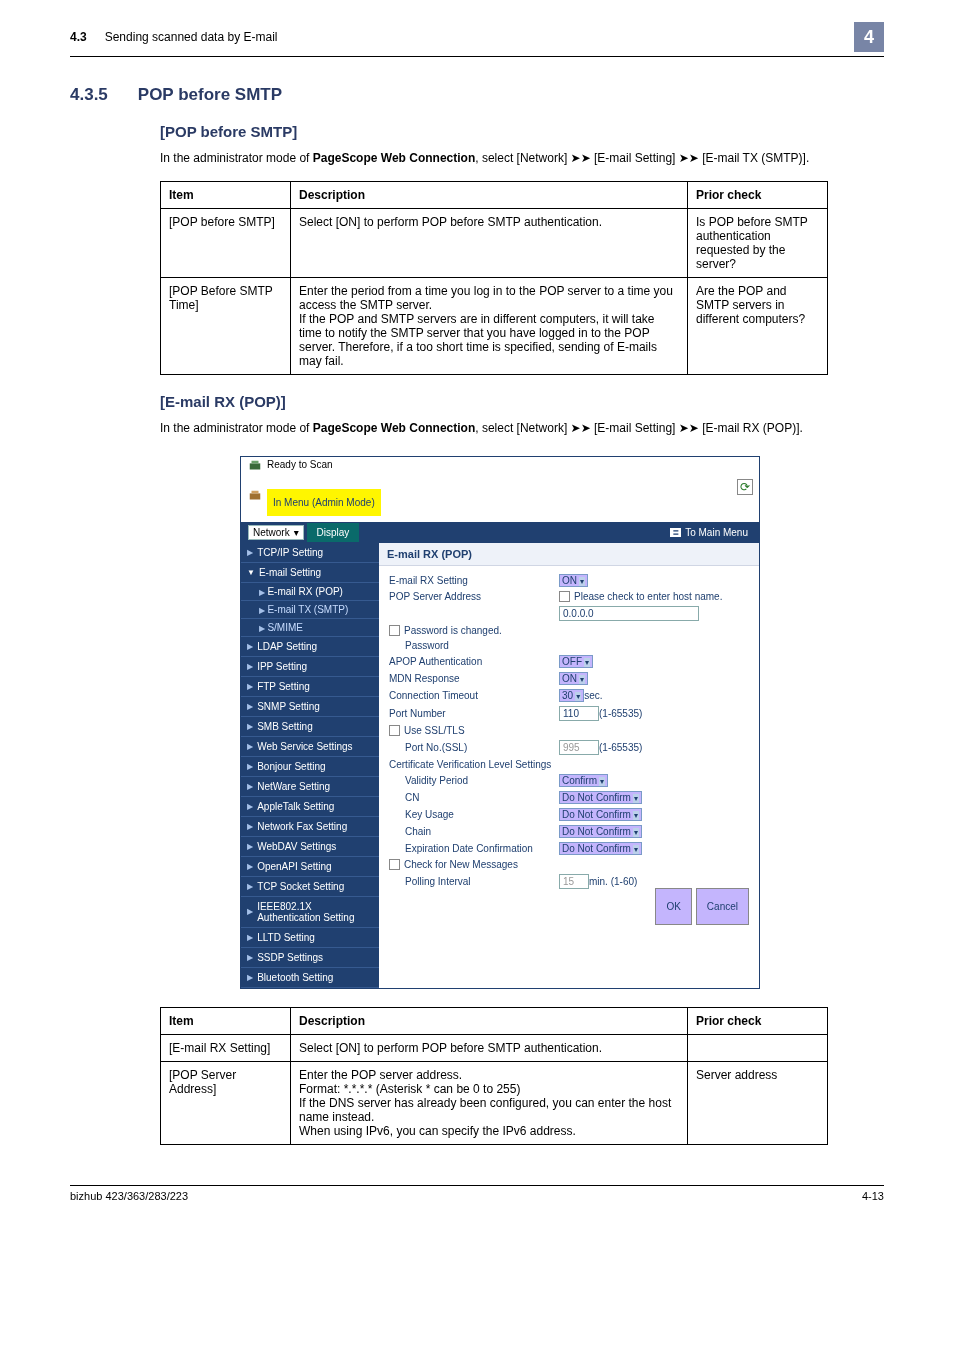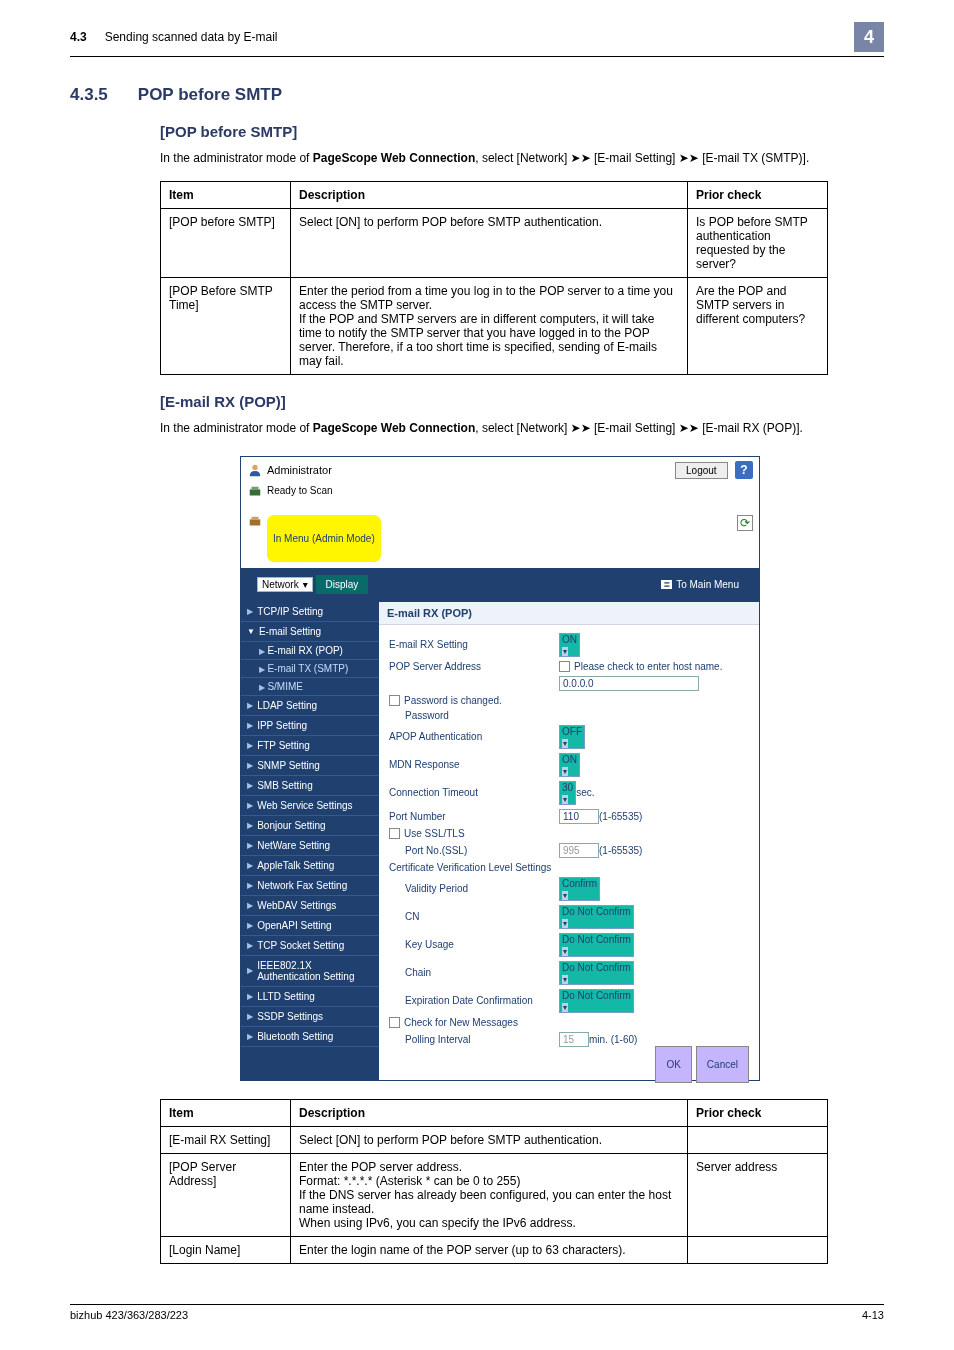--- a/index.html
+++ b/index.html
@@ -17,41 +17,41 @@
     table.spec { border-collapse: collapse; margin-top: 14px; margin-left: 90px; width: 668px; }
     table.spec th, table.spec td { border: 1px solid #000; padding: 6px 8px; text-align: left; vertical-align: top; font-size: 12px; }
     table.spec th { font-weight: bold; }
     .screenshot-wrap { margin: 18px 0 18px 170px; width: 520px; border: 1px solid #204070; }
     .ss-top { display: flex; justify-content: space-between; align-items: center; padding: 4px 6px; }
     .ss-admin { display: flex; align-items: center; gap: 4px; font-size: 11px; }
     .ss-logout { border: 1px solid #888; padding: 2px 10px; font-size: 10px; background: #eee; }
     .ss-help { width: 18px; height: 18px; background: #3a6fbf; color: #fff; display: inline-flex; align-items: center; justify-content: center; font-weight: bold; margin-left: 4px; border-radius: 2px; }
     .ss-status { display: flex; justify-content: space-between; align-items: center; padding: 2px 6px 6px 6px; }
     .ss-badge { display: flex; align-items: flex-start; gap: 4px; font-size: 10px; }
-    .ss-menu-bar { background: #fff600; color: #204070; padding: 18px 6px; font-size: 10px; display: inline-block; border-radius: 7px; }
+    .ss-menu-bar { background: #fff600; color: #204070; padding: 8px 6px; font-size: 10px; display: inline-block; }
     .ss-refresh { width: 16px; height: 16px; border: 1px solid #888; display: inline-flex; align-items: center; justify-content: center; color: #2a7a2a; font-size: 12px; }
-    .ss-nav-bar { background: #204070; color: #fff; display: flex; justify-content: space-between; align-items: center; padding: 12px; height: 34px; font-size: 10px; }
+    .ss-nav-bar { background: #204070; color: #fff; display: flex; justify-content: space-between; align-items: center; padding: 3px; height: 21px; font-size: 10px; }
     .ss-nav-select { background: #fff; color: #000; border: 1px solid #9bb; padding: 1px 4px; margin: 2px 0 2px 4px; font-size: 10px; display: inline-flex; align-items: center; gap: 4px; }
     .ss-nav-display { background: #0a6a6a; color: #fff; padding: 4px 10px; height: 100%; display: inline-flex; align-items: center; }
     .ss-tomain { display: inline-flex; align-items: center; gap: 4px; padding-right: 8px; }
     .ss-body { display: flex; }
     .ss-side { width: 138px; background: #204070; color: #fff; font-size: 10px; }
     .ss-side-item { padding: 4px 6px; border-bottom: 1px solid #365a90; display: flex; align-items: center; gap: 4px; }
     .ss-side-item.exp::before { content: "▼"; font-size: 8px; }
     .ss-side-item.col::before { content: "▶"; font-size: 8px; color: #a5c0e8; }
     .ss-side-sub { padding: 3px 6px 3px 18px; color: #c7dcff; border-bottom: 1px solid #365a90; }
     .ss-side-sub.active { color: #fff; }
     .ss-side-sub::before { content: "▶ "; font-size: 8px; color: #a5c0e8; }
     .ss-main { flex: 1; background: #fff; padding: 0; }
     .ss-main-title { background: #eef2f9; font-weight: bold; padding: 5px 8px; border-bottom: 1px solid #d0d6e4; color: #204070; font-size: 11px; }
     .ss-form { padding: 6px 10px 10px 10px; font-size: 10px; color: #204070; }
     .ss-row { display: flex; align-items: center; padding: 2px 0; }
     .ss-label { width: 170px; }
     .ss-indent .ss-label { padding-left: 16px; width: 170px; }
-    .ss-select { border: 1px solid #7a9ac8; background: #14b8a6; padding: 0 2px; display: inline-flex; align-items: flex-start; gap: 2px; font-size: 10px; flex-direction: column; }
+    .ss-select { border: 1px solid #7a9ac8; background: #c4b5fd; padding: 0 2px; display: inline-flex; align-items: flex-end; gap: 2px; font-size: 10px; }
     .ss-select .arr { background: #bcd0eb; padding: 0 1px; font-size: 8px; }
     .ss-input { border: 1px solid #8aa; padding: 1px 3px; font-size: 10px; background: #fff; }
     .ss-check { width: 11px; height: 11px; border: 1px solid #888; display: inline-block; margin-right: 4px; background: #fff; vertical-align: middle; }
     .ss-note { color: #204070; font-size: 10px; }
     .ss-btns { text-align: right; margin-top: 10px; }
     .ss-btn { border: 1px solid #888; background: #c4b5fd; padding: 12px 10px; font-size: 10px; margin-left: 4px; }
     .footer { display: flex; justify-content: space-between; margin-top: 40px; font-size: 11px; border-top: 1px solid #000; padding-top: 4px; }
     svg.person { width: 16px; height: 14px; }
     svg.printer { width: 16px; height: 14px; }
   </style>
@@ -97,33 +97,20 @@
   </tr>
 </tbody>
   </table>
 
 <div class="h3-title">[E-mail RX (POP)]</div>
 <p class="body-text">
   <span>In the administrator mode of </span><b>PageScope Web Connection</b><span>, select [Network] ➤➤ [E-mail Setting] ➤➤ [E-mail RX (POP)].</span>
 </p>
 
 <div class="screenshot-wrap">
-  <div class="ss-top">
-    <span class="ss-admin">
-      <svg class="person" viewBox="0 0 16 16">
-          <circle cx="8" cy="5" r="3" fill="#e0a060"></circle>
-          <path d="M2 15 Q2 9 8 9 Q14 9 14 15 Z" fill="#2a5aa0"></path>
-        </svg>
-      <span>Administrator</span>
-    </span>
-    <span>
-      <span class="ss-logout">Logout</span>
-      <span class="ss-help">?</span>
-    </span>
-  </div>
   <div class="ss-status">
     <span>
       <span class="ss-badge">
         <svg class="printer" viewBox="0 0 16 16">
             <rect x="2" y="5" width="12" height="7" fill="#3a6a3a"></rect>
             <rect x="4" y="2" width="8" height="3" fill="#6aa06a"></rect>
           </svg>
         <span>Ready to Scan</span>
       </span><br>
       <span class="ss-badge" style="margin-top:2px">
@@ -304,24 +291,19 @@
     <td></td>
   </tr>
   <tr>
     <td>[POP Server Address]</td>
     <td style="white-space:pre-line">Enter the POP server address.
 Format: *.*.*.* (Asterisk * can be 0 to 255)
 If the DNS server has already been configured, you can enter the host name instead.
 When using IPv6, you can specify the IPv6 address.</td>
     <td>Server address</td>
   </tr>
-  <tr>
-    <td>[Login Name]</td>
-    <td>Enter the login name of the POP server (up to 63 characters).</td>
-    <td></td>
-  </tr>
 </tbody>
   </table>
 
 <div class="footer">
   <span>bizhub 423/363/283/223</span>
   <span>4-13</span>
 </div>
 
 </body></html>

